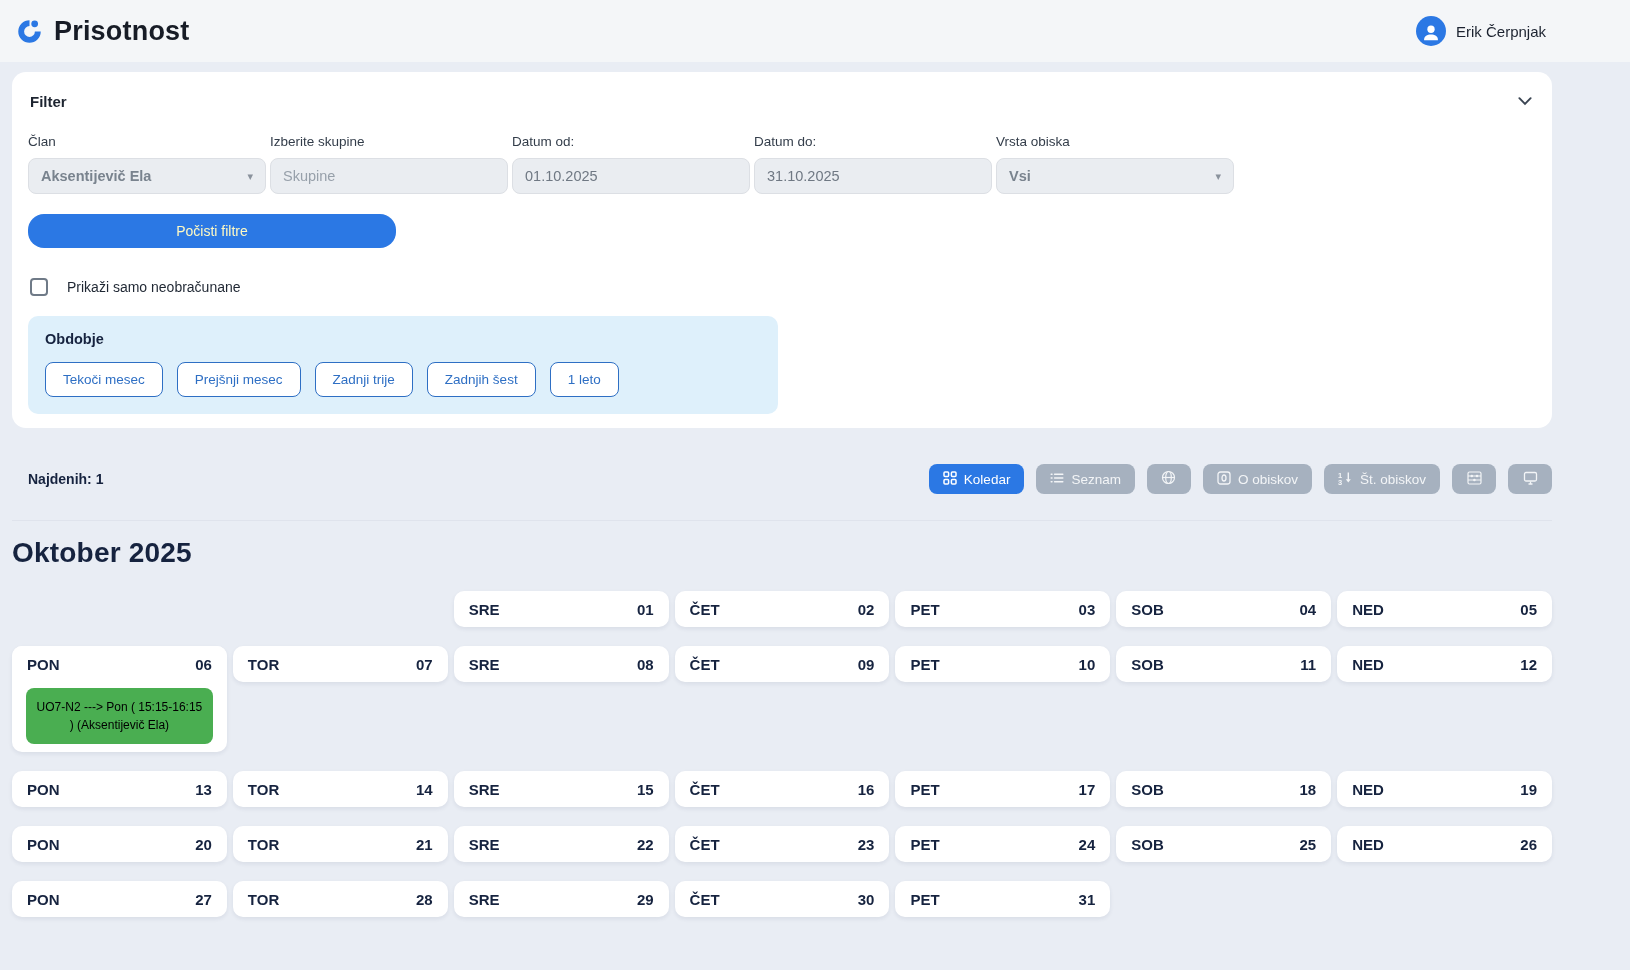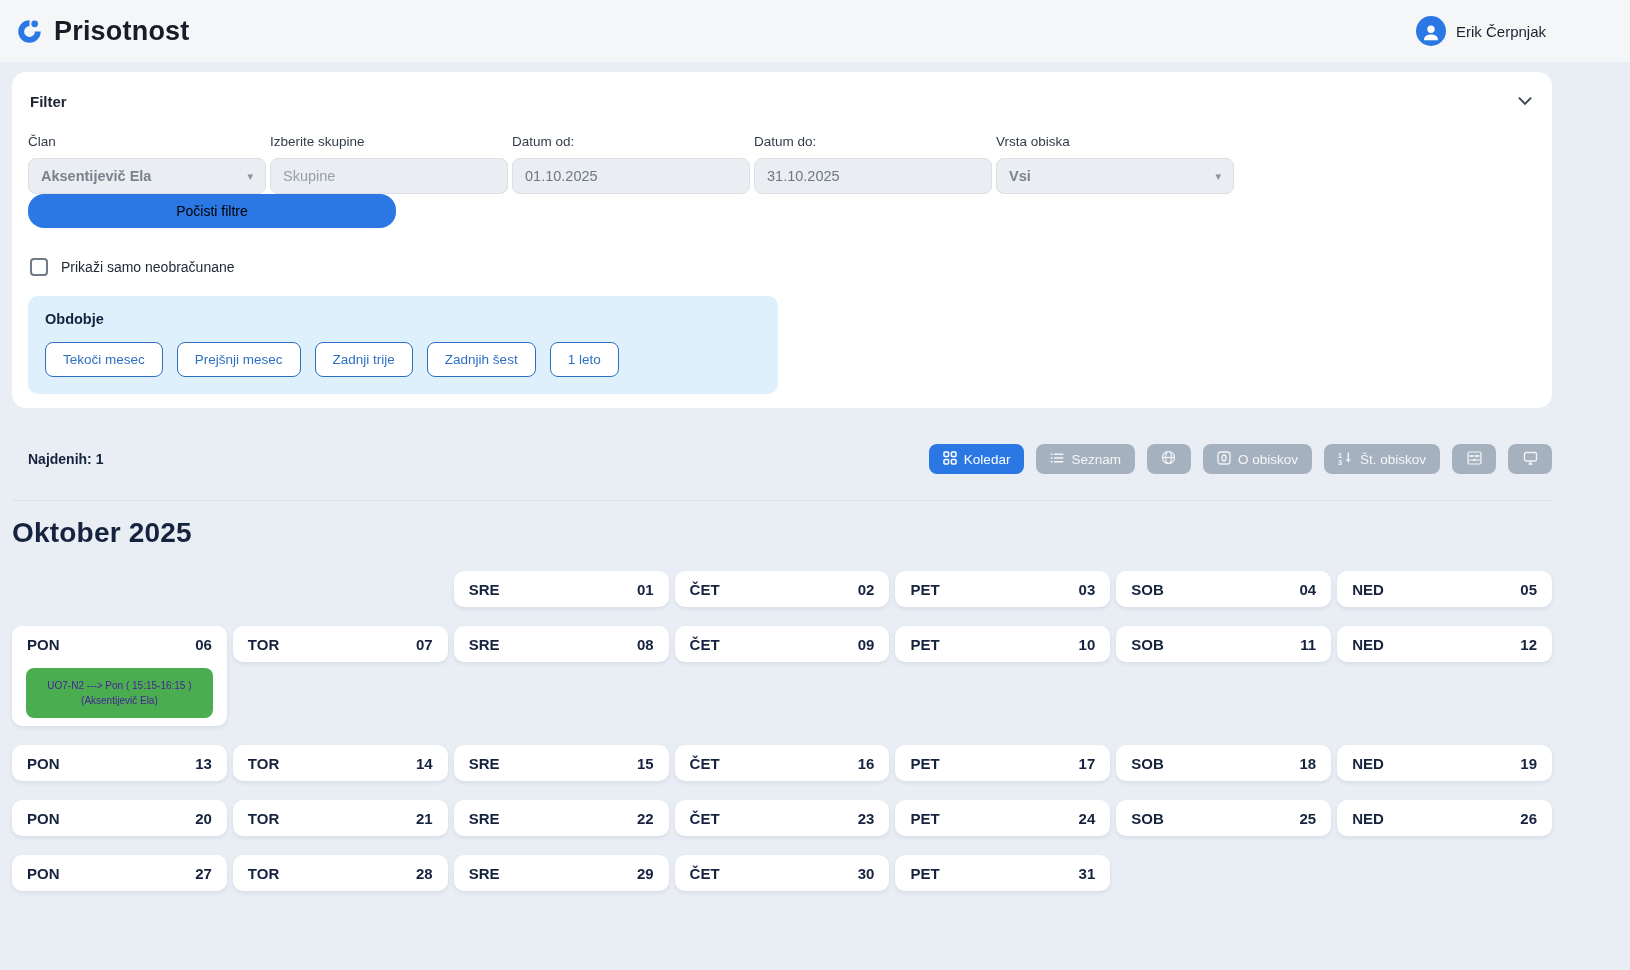--- a/index.html
+++ b/index.html
@@ -50,25 +50,25 @@
     height:36px;background:var(--input-bg);border:1px solid var(--input-border);
     border-radius:8px;display:flex;align-items:center;padding:0 12px;
     font-size:14.5px;color:#6f7883;
   }
   .control.select{justify-content:space-between;}
   .control.select .sel-text{font-weight:700;color:#79838e;}
   .caret{color:#8a929c;font-size:11px;}
   input.control{width:100%;outline:none;}
   input.control::placeholder{color:#97a0aa;}
   .clear-btn{
-    margin-top:0;width:368px;height:34px;background:var(--accent);
-    border:none;border-radius:16px;color:#000000;font-size:14px;cursor:pointer;
+    margin-top:20px;width:368px;height:34px;background:var(--accent);
+    border:none;border-radius:16px;color:#fef9c3;font-size:14px;cursor:pointer;
     font-family:inherit;
   }
-  .checkbox-row{display:flex;align-items:center;gap:13px;margin-top:30px;padding-left:2px;}
+  .checkbox-row{display:flex;align-items:center;gap:19px;margin-top:30px;padding-left:2px;}
   .checkbox{width:18px;height:18px;border:2px solid #6f7a87;border-radius:4px;background:#fff;cursor:pointer;flex:none;}
   .checkbox-label{font-size:14px;color:#1f2733;}
   .period-box{
     margin-top:20px;width:750px;background:var(--period-bg);
     border-radius:10px;padding:15px 17px 17px 17px;
   }
   .period-title{font-size:14.5px;font-weight:700;color:var(--navy);}
   .period-buttons{display:flex;gap:14px;margin-top:15px;}
   .period-btn{
     height:35px;background:#fff;border:1px solid var(--period-blue);
@@ -100,21 +100,21 @@
   .day-header{
     height:36px;background:#fff;border-radius:10px;display:flex;align-items:center;
     justify-content:space-between;padding:0 15px;
     box-shadow:0 2px 4px rgba(27,42,72,.08);
   }
   .day-name,.day-num{font-size:15px;font-weight:700;color:var(--navy);}
   .day-cell.has-event{background:#fff;border-radius:10px;box-shadow:0 2px 4px rgba(27,42,72,.08);padding-bottom:8px;}
   .day-cell.has-event .day-header{box-shadow:none;}
   .event-chip{
     margin:6px 14px 0 14px;background:var(--event-green);border-radius:8px;
-    color:#4c1d95;font-size:10px;line-height:1.5;text-align:center;
+    color:#000000;font-size:12px;line-height:1.5;text-align:center;
     padding:10px 8px;cursor:pointer;
   }
 </style>
 </head>
 <body>
 
 <div class="app-header">
   <span class="logo">
     <svg viewBox="0 0 24 24" width="27" height="27">
       <path fill="#2b78e4" d="M12 2a10 10 0 1 0 10 10h-5.2a4.8 4.8 0 1 1-4.8-4.8z"></path>

